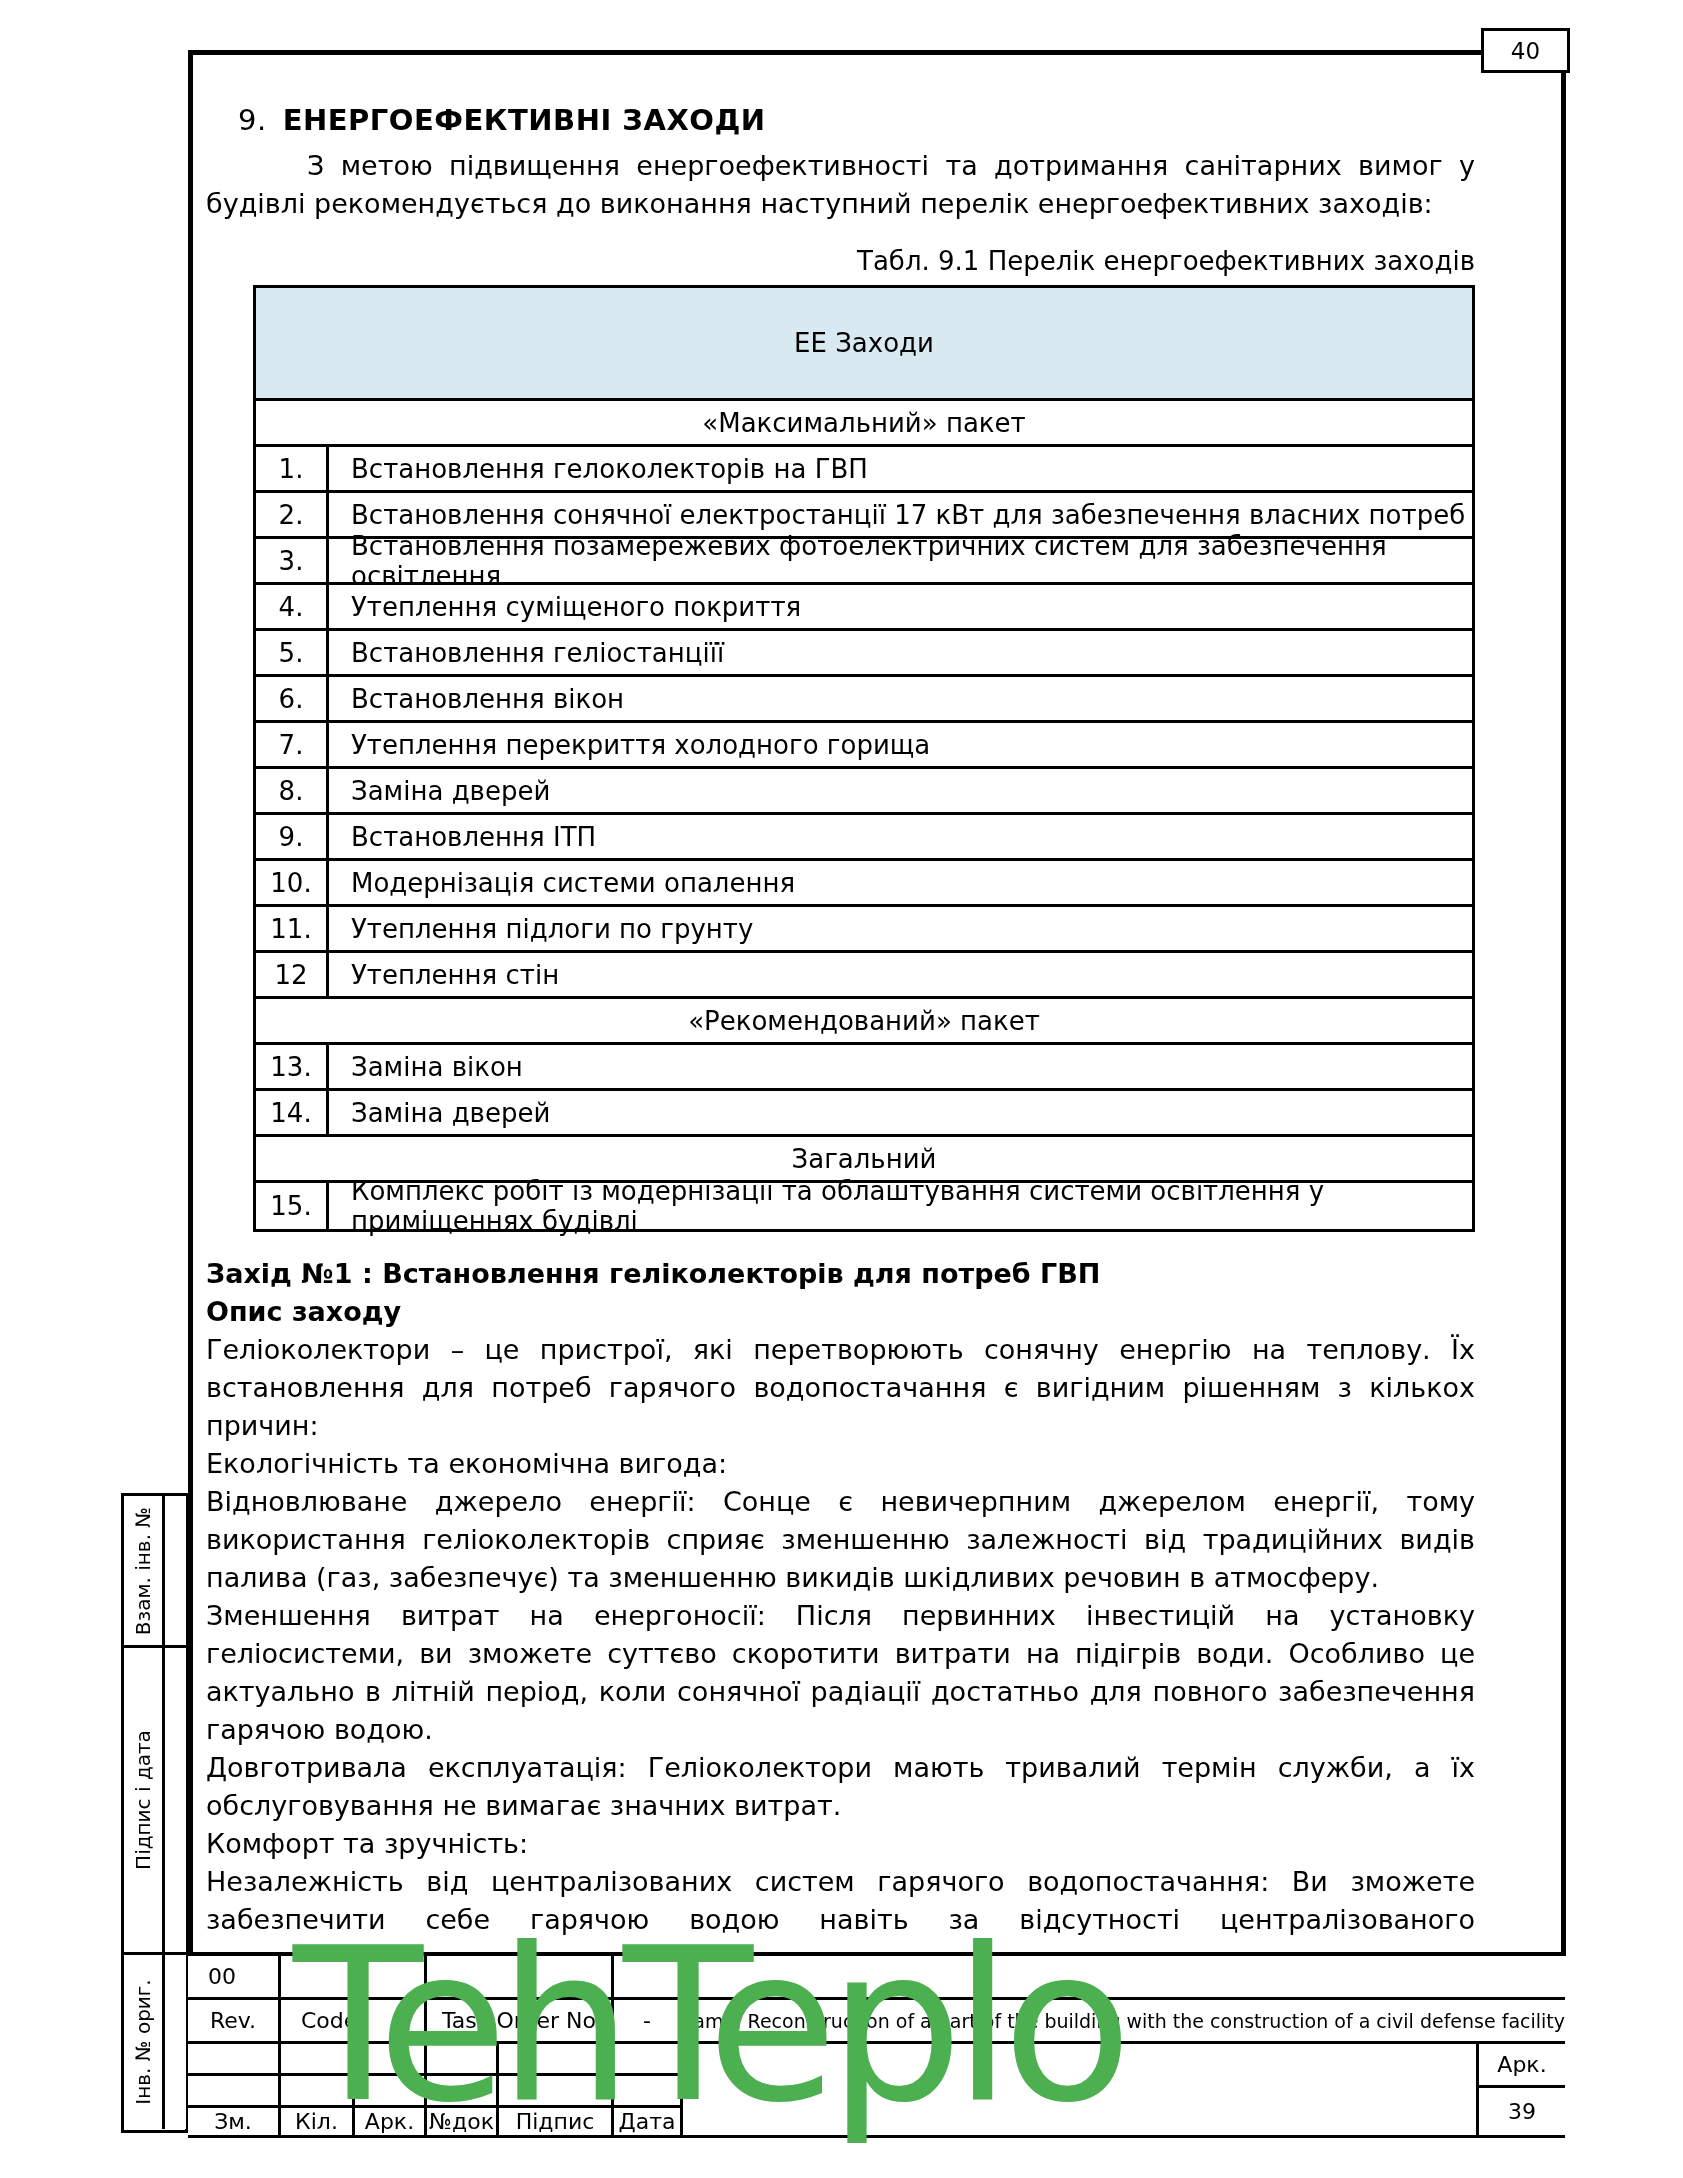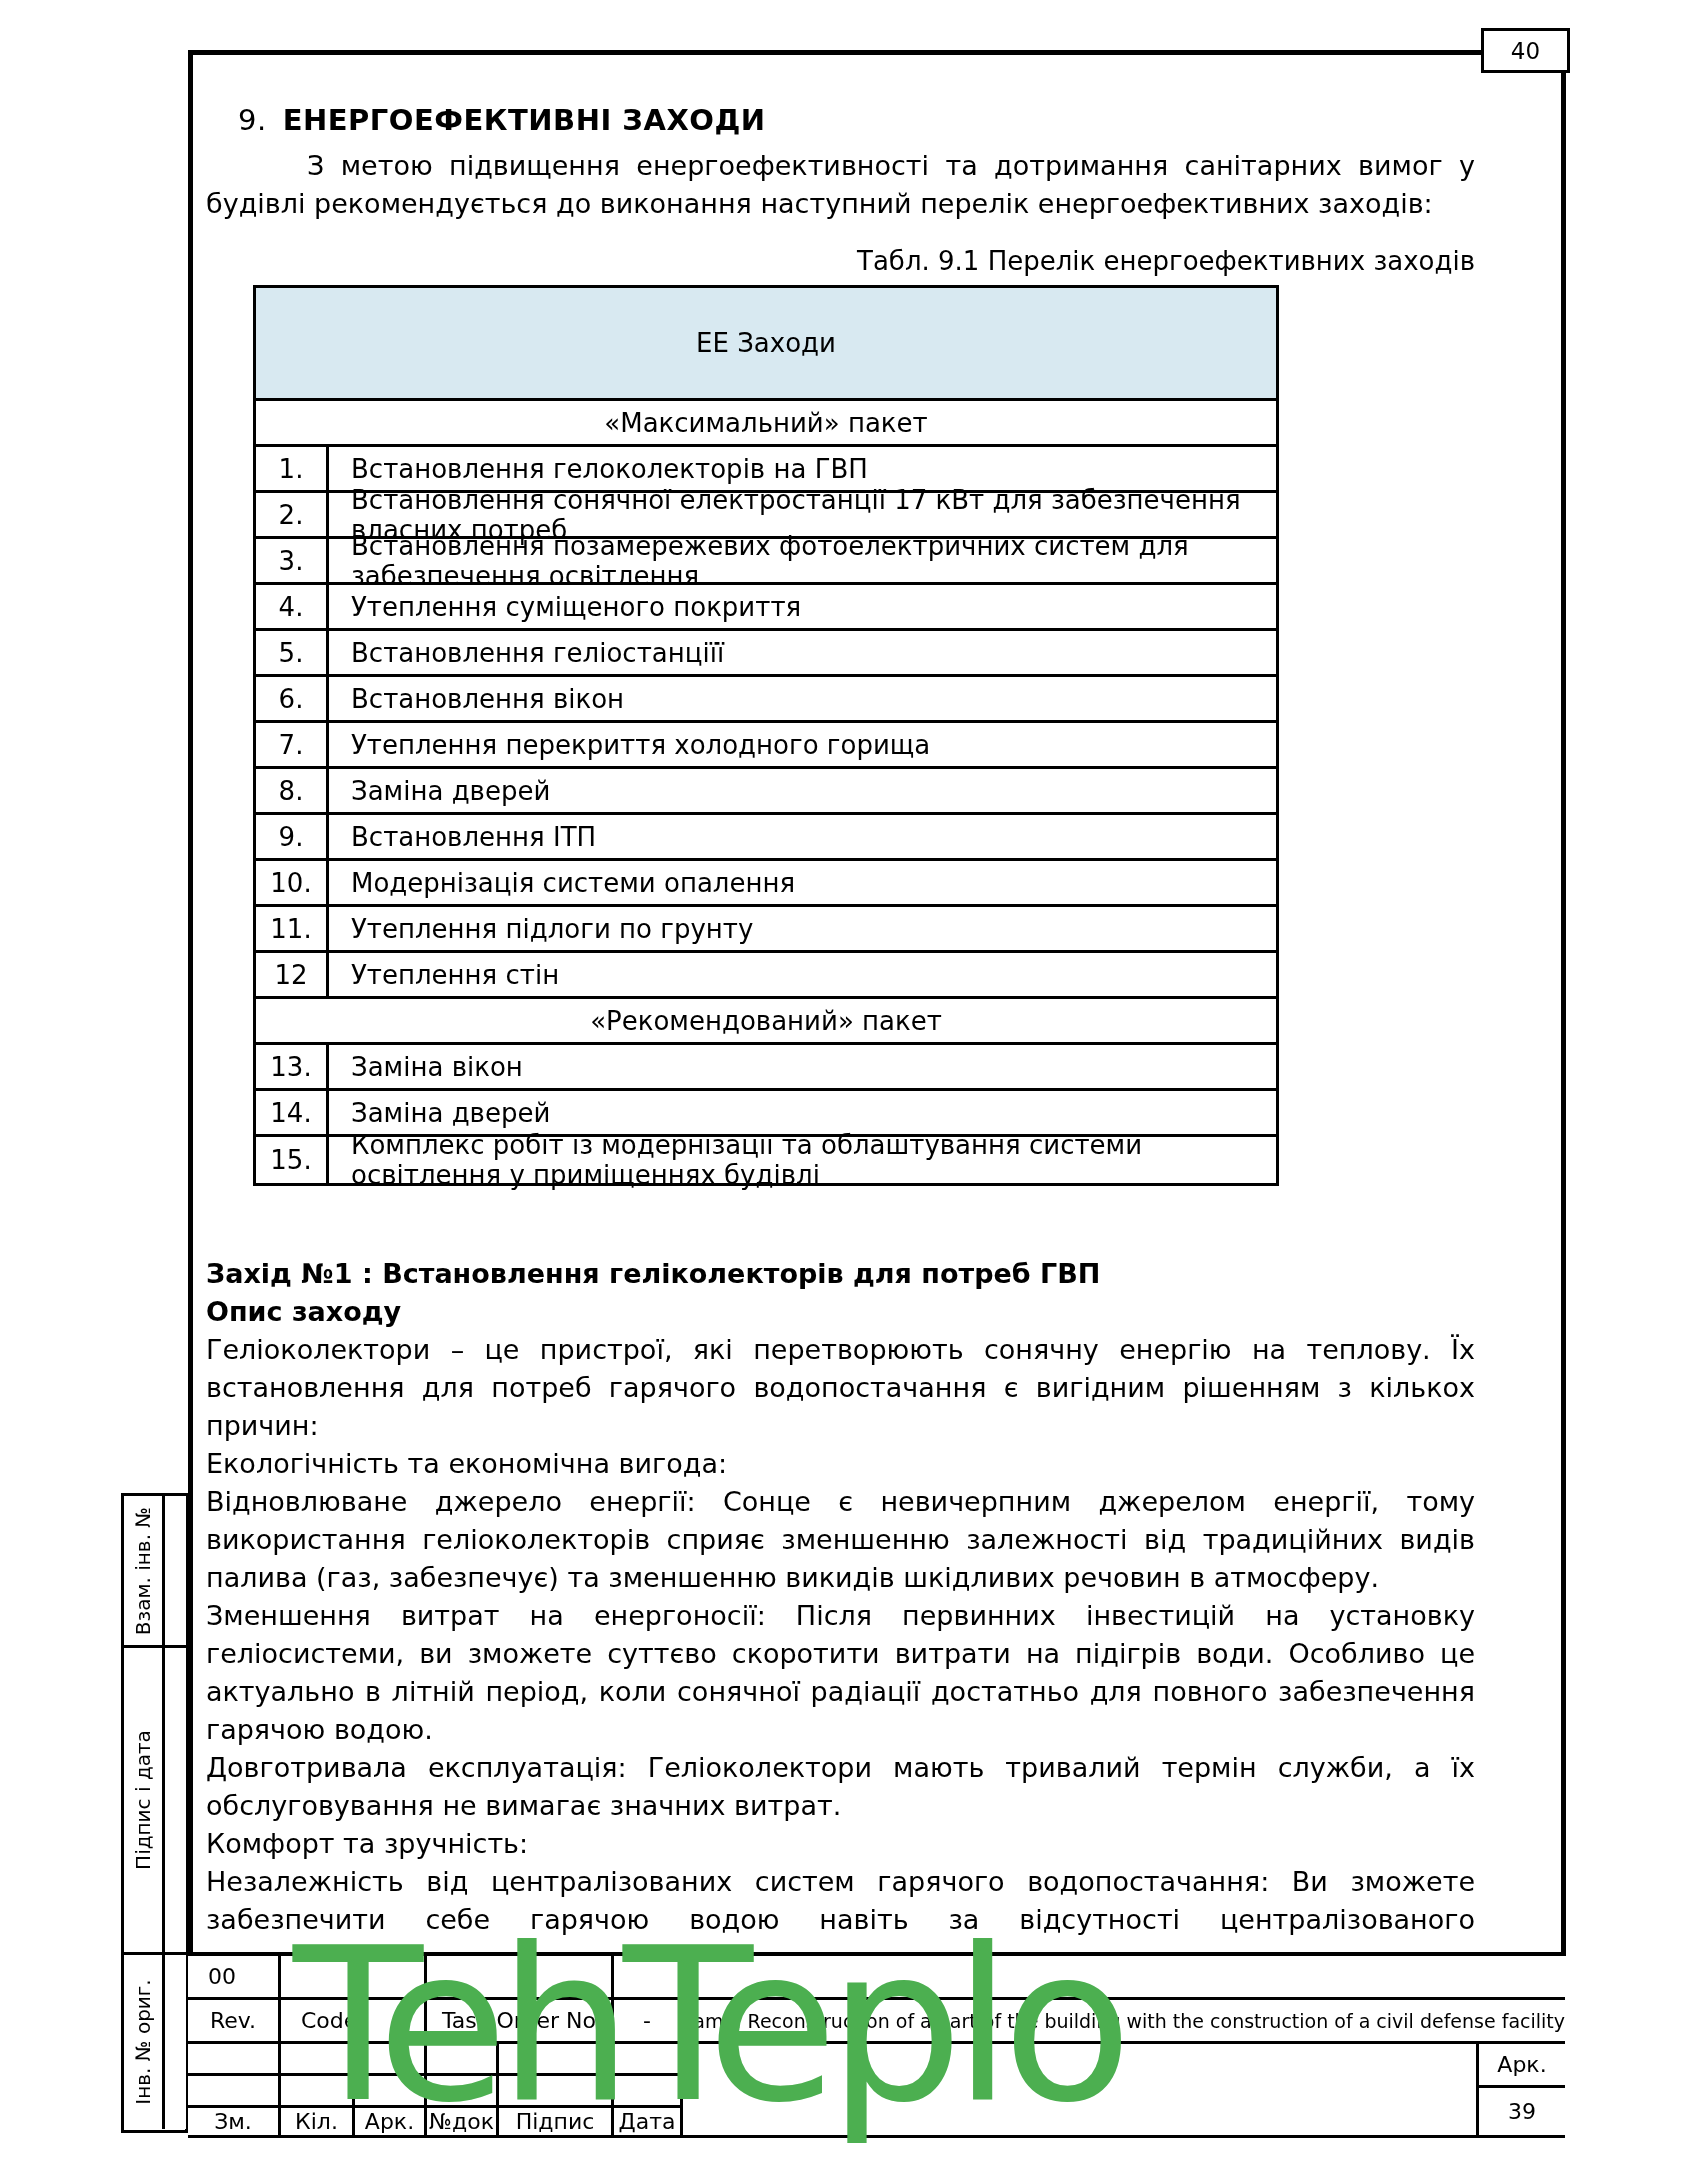--- a/index.html
+++ b/index.html
@@ -35,21 +35,21 @@
     position:absolute;left:206px;top:147px;width:1269px;
     font-size:27px;line-height:38px;text-align:justify;text-indent:101px;
   }
   
   #table-caption{
     position:absolute;left:206px;top:246px;width:1269px;
     font-size:26px;text-align:right;
   }
   
   #ee-table{
-    position:absolute;left:253px;top:285px;width:1026px;
+    position:absolute;left:253px;top:285px;width:1222px;
     border:3px solid #000;box-sizing:border-box;background:#fff;
     font-size:26px;
   }
   #ee-table .thead{
     height:113px;display:flex;align-items:center;justify-content:center;
     border-bottom:3px solid #000;box-sizing:border-box;
   }
   .trow{display:flex;height:46px;box-sizing:border-box;border-bottom:3px solid #000;}
   .trow:last-child{border-bottom:none;}
   .trow.section{align-items:center;justify-content:center;}
@@ -176,20 +176,21 @@
       </div>
       <div class="trow section">«Рекомендований» пакет</div>
       <div class="trow item">
         <div class="cell num">13.</div>
         <div class="cell desc">Заміна вікон</div>
       </div>
       <div class="trow item">
         <div class="cell num">14.</div>
         <div class="cell desc">Заміна дверей</div>
       </div>
+      <div class="trow section">Загальний</div>
       <div class="trow item">
         <div class="cell num">15.</div>
         <div class="cell desc">Комплекс робіт із модернізації та облаштування системи освітлення у приміщеннях будівлі</div>
       </div>
     </div>
 </div>
 
 <div id="measure">
   <div class="mtitle">Захід №1 : Встановлення геліколекторів для потреб ГВП</div>
   <div class="msubtitle">Опис заходу</div>

